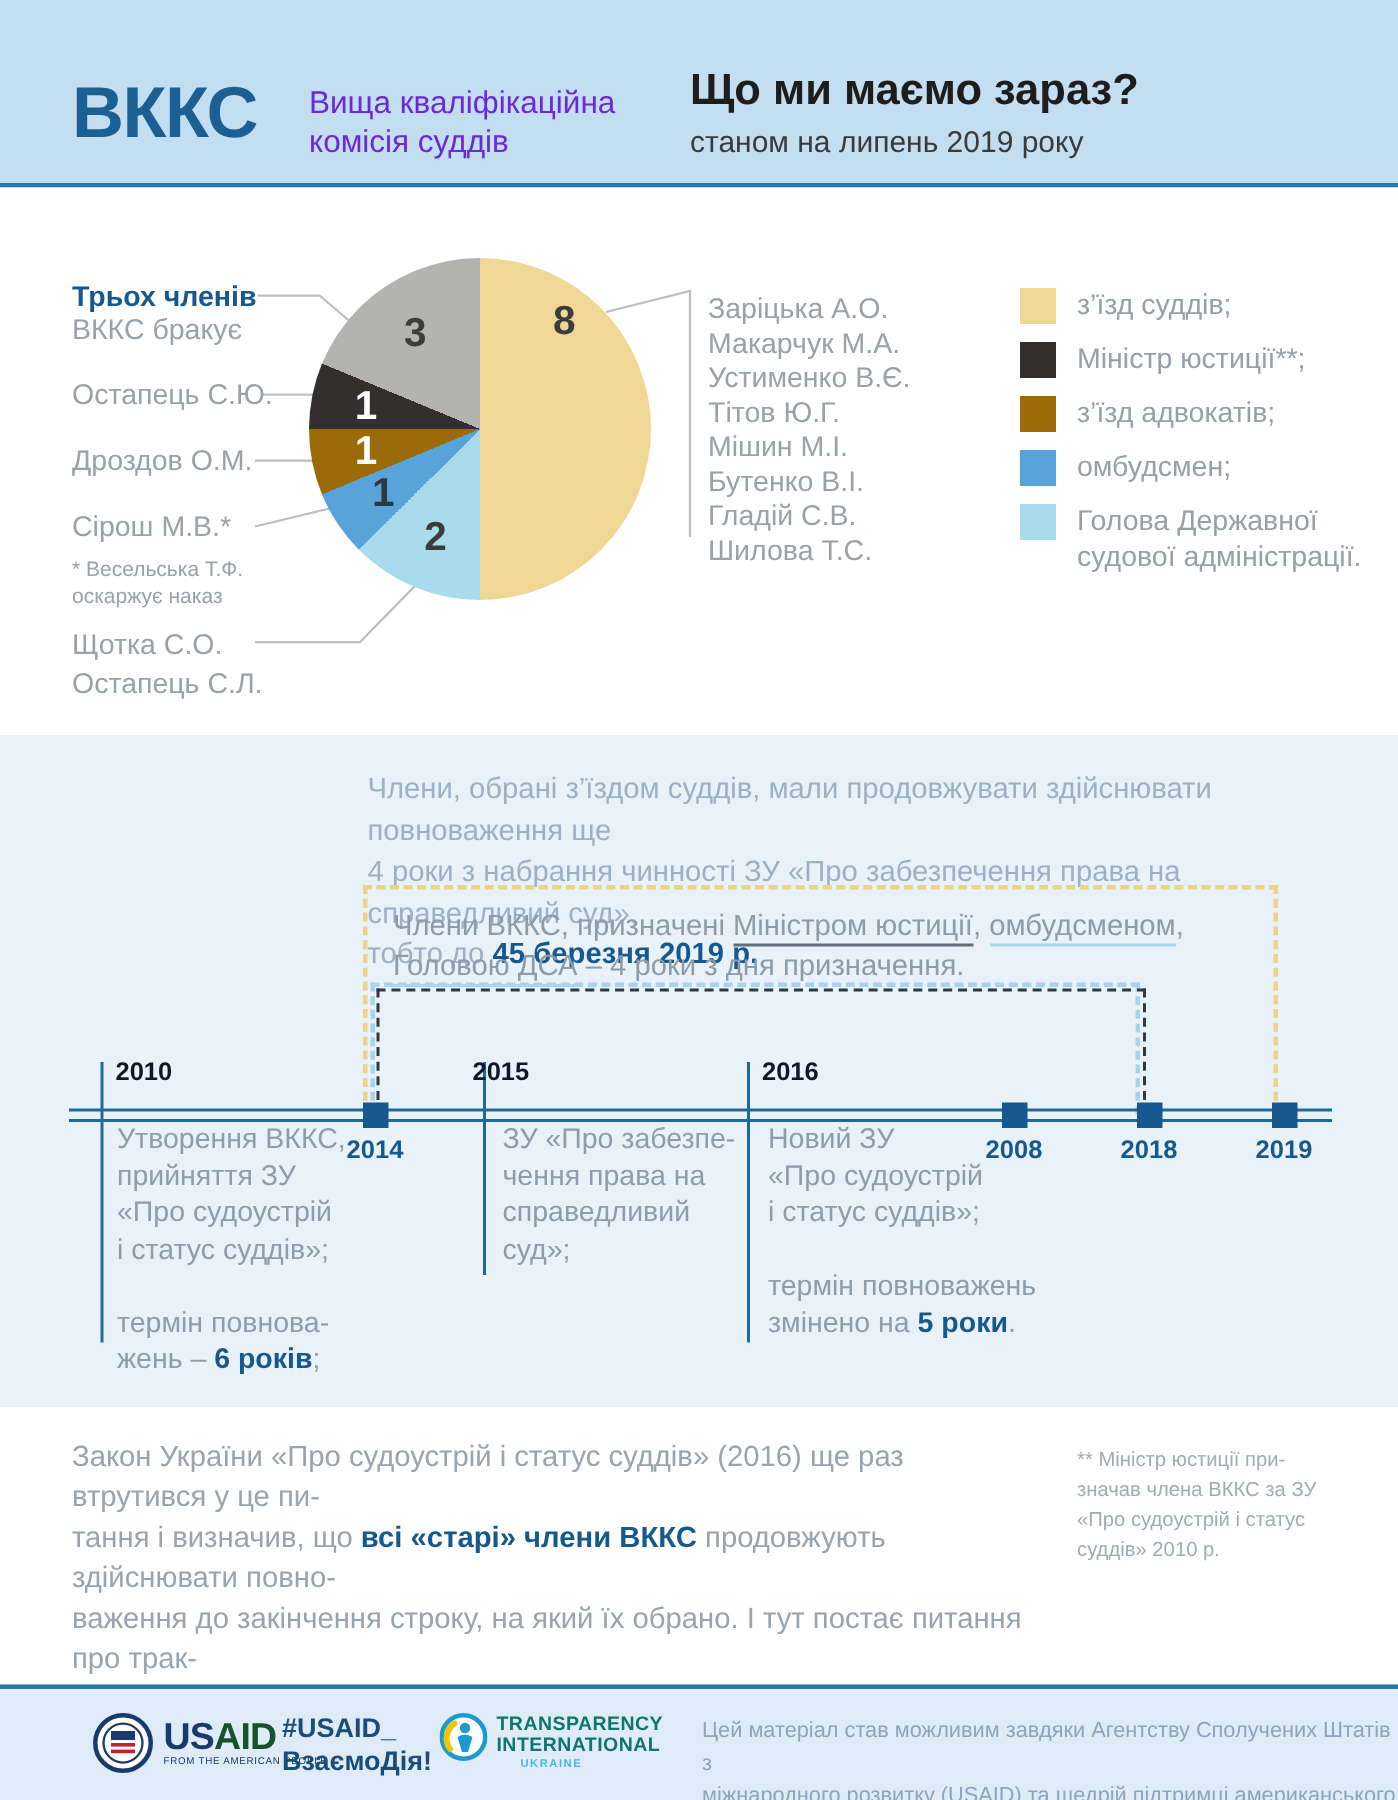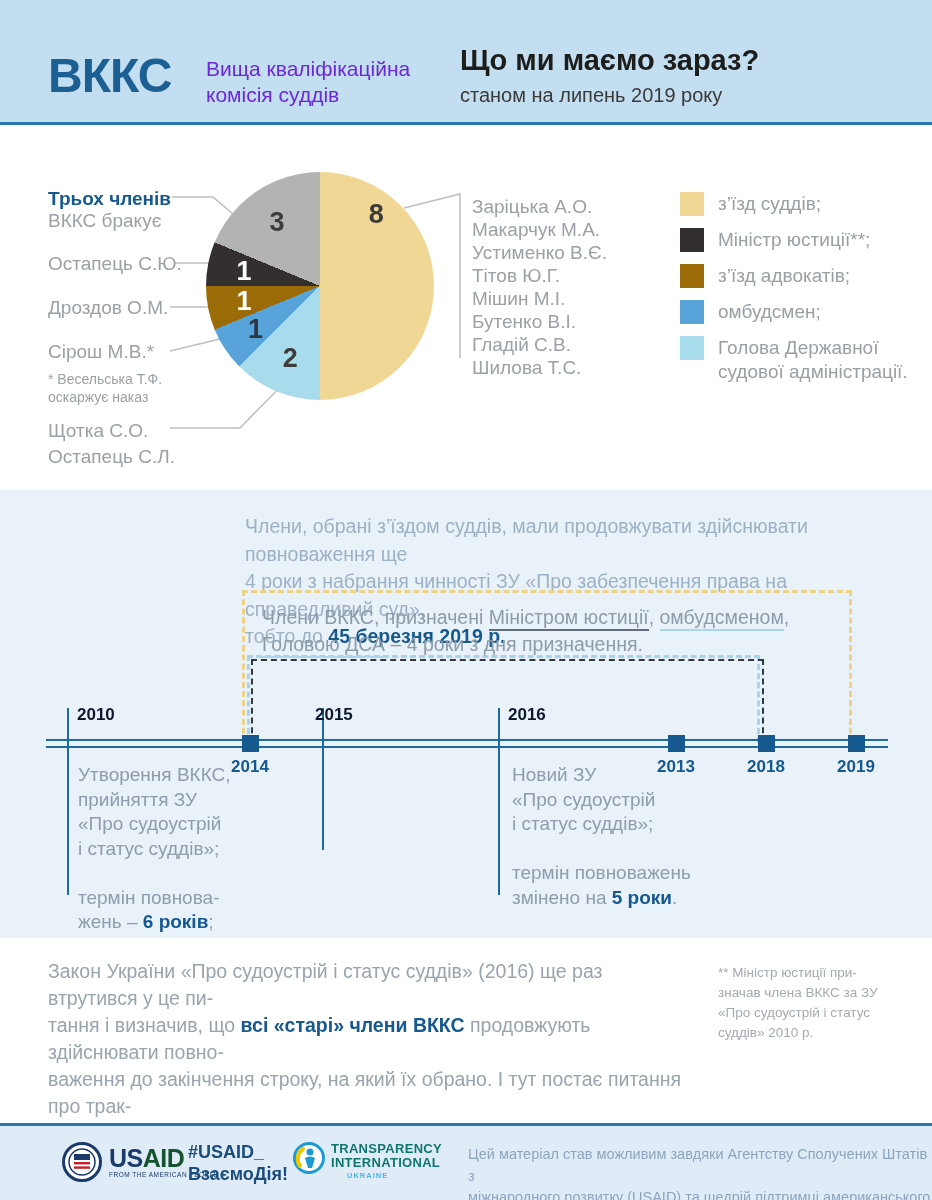--- a/index.html
+++ b/index.html
@@ -44,21 +44,21 @@
   .box-blue{position:absolute;left:247px;top:165px;width:513px;height:88px;box-sizing:border-box;
     border-top:3px dashed #a7d3eb;border-left:3px dashed #a7d3eb;border-right:3px dashed #a7d3eb;}
   .box-dark{position:absolute;left:251px;top:169px;width:513px;height:84px;box-sizing:border-box;
     border-top:2.5px dashed #2e3a42;border-left:2.5px dashed #2e3a42;border-right:2.5px dashed #2e3a42;}
   .tl-line{position:absolute;left:46px;top:249px;width:842px;height:9px;box-sizing:border-box;
     border-top:2px solid #1e6a9e;border-bottom:2px solid #1e6a9e;}
   .tick{position:absolute;width:2px;background:#1e6a9e;top:218px;}
   .yr{position:absolute;font-size:17px;font-weight:bold;color:#0f172a;}
   .marker{position:absolute;width:17px;height:17px;background:#15598f;top:245px;}
   .yr-below{position:absolute;top:267px;width:70px;text-align:center;font-size:17px;font-weight:bold;color:#15598f;}
-  .col{position:absolute;top:273px;font-size:19px;line-height:24.5px;color:#8d9dab;white-space:pre-line;}
+  .col{position:absolute;top:258px;font-size:19px;line-height:24.5px;color:#8d9dab;white-space:pre-line;}
 
   
   .bottom{position:relative;height:185px;background:#ffffff;}
   .conclusion{position:absolute;left:48px;top:20px;width:640px;font-size:19.5px;line-height:27px;color:#98a4ae;white-space:pre-line;}
   .footnote{position:absolute;left:718px;top:25px;width:202px;font-size:13.5px;line-height:20px;color:#a3abb2;white-space:pre-line;}
 
   
   .footer{position:relative;height:74px;background:#dfecf8;border-top:3px solid #2778b0;}
   .usaid{position:absolute;left:62px;top:16px;display:flex;align-items:center;}
   .usaid-text{margin-left:7px;}
@@ -167,34 +167,38 @@
   <div id="tl-marks">
       <div class="tick" style="left: 67px; height: 187px;"></div>
       <div class="yr" style="left: 77px; top: 215px;">2010</div>
       <div class="tick" style="left: 322px; height: 142px;"></div>
       <div class="yr" style="left: 315px; top: 215px;">2015</div>
       <div class="tick" style="left: 498px; height: 187px;"></div>
       <div class="yr" style="left: 508px; top: 215px;">2016</div>
       <div class="marker" style="left: 241.5px;"></div>
       <div class="yr-below" style="left: 215px;">2014</div>
       <div class="marker" style="left: 667.5px;"></div>
-      <div class="yr-below" style="left: 641px;">2013</div>
+      <div class="yr-below" style="left: 641px;">2008</div>
       <div class="marker" style="left: 757.5px;"></div>
       <div class="yr-below" style="left: 731px;">2018</div>
       <div class="marker" style="left: 847.5px;"></div>
       <div class="yr-below" style="left: 821px;">2019</div>
     </div>
 
   <div class="col" style="left:78px;width:175px;"><span>Утворення ВККС,
 прийняття ЗУ
 «Про судоустрій
 і статус суддів»;
 
 термін повнова-
 жень – </span><span class="hl">6 років</span><span>;</span></div>
+  <div class="col" style="left:335px;width:170px;"><span>ЗУ «Про забезпе-
+чення права на
+справедливий
+суд»;</span></div>
   <div class="col" style="left:512px;width:190px;"><span>Новий ЗУ
 «Про судоустрій
 і статус суддів»;
 
 термін повноважень
 змінено на </span><span class="hl">5 роки</span><span>.</span></div>
 </div>
 
 <div class="bottom">
   <div class="conclusion"><span>Закон України «Про судоустрій і статус суддів» (2016) ще раз втрутився у це пи-

